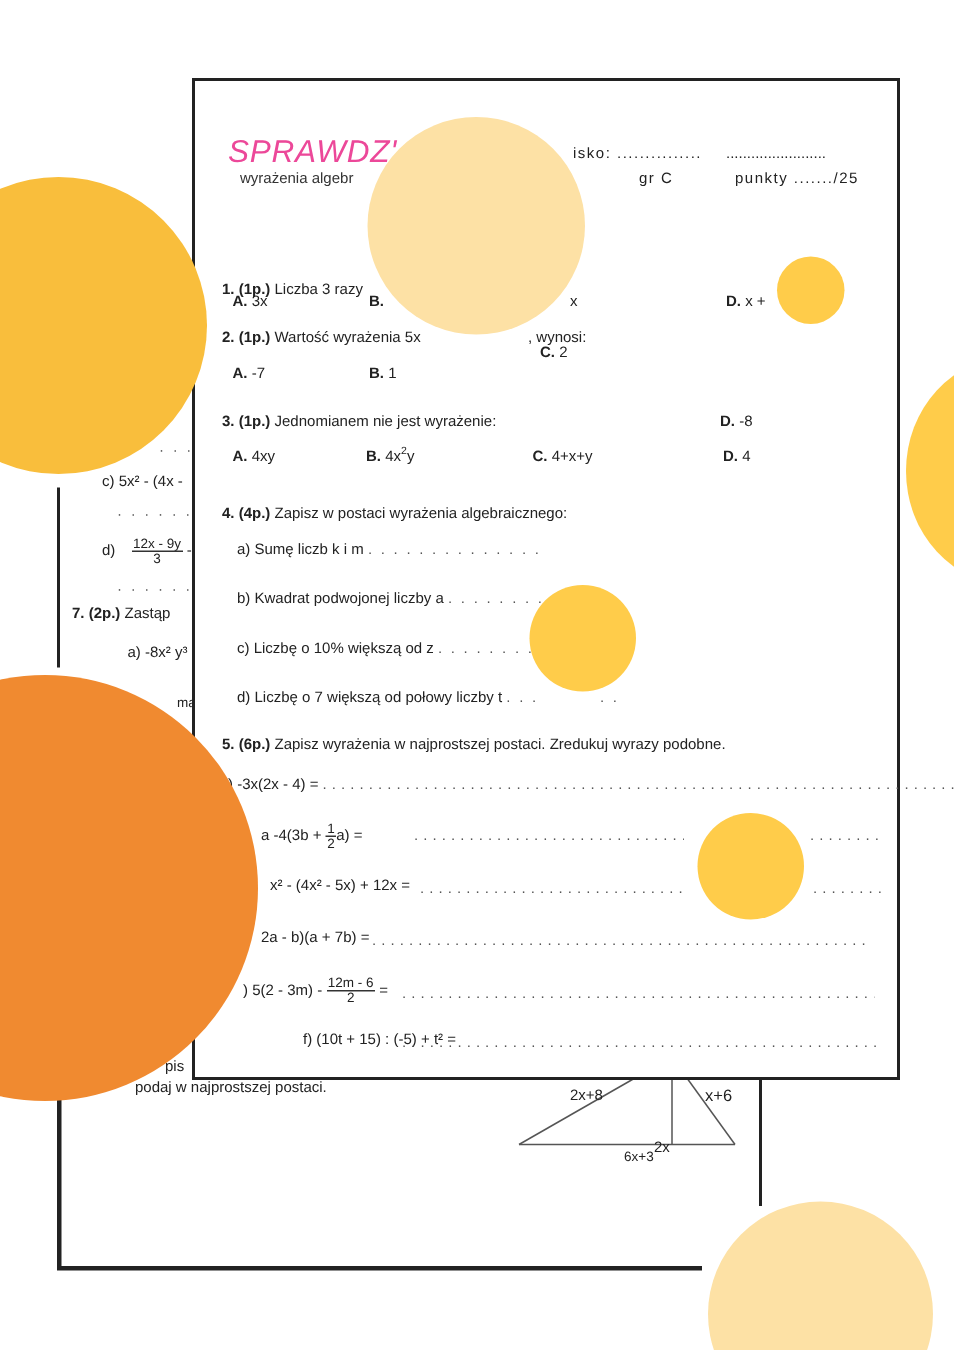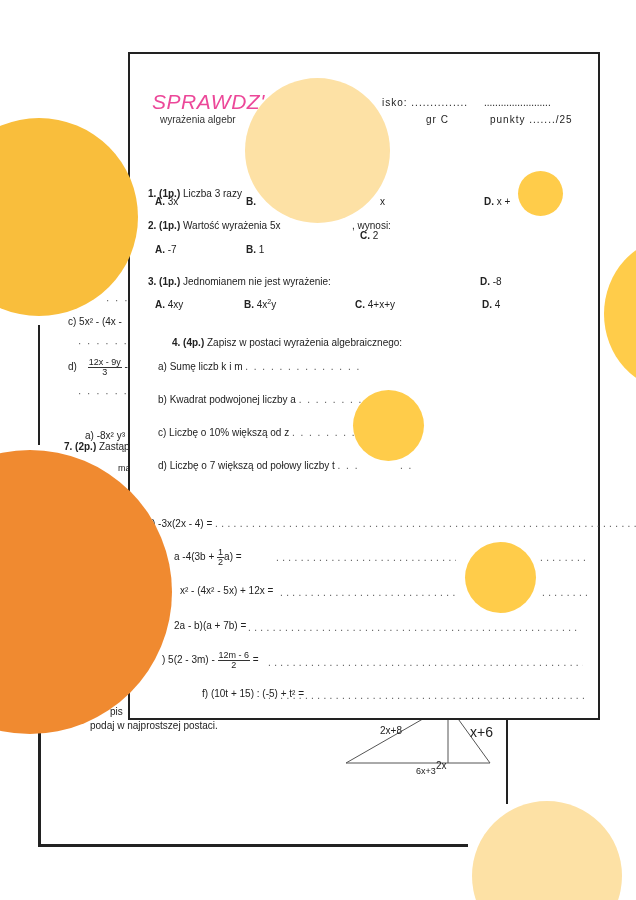--- a/index.html
+++ b/index.html
@@ -36,38 +36,38 @@
 <div class="txt dots" style="left:78px;top:338px;">· · · · · · · · · ·</div>
 <div class="txt" style="left:68px;top:358px;">
   <span>d)</span>
   <span class="frac" style="margin-left:8px;">
     <span class="n">12x - 9y</span>
     <span class="d">3</span>
   </span>
   <span> - </span>
 </div>
 <div class="txt dots" style="left:78px;top:388px;">· · · · · · · · · ·</div>
-<div class="txt" style="left:64px;top:404px;margin-top:37px;">
+<div class="txt" style="left:48px;top:404px;">
   <span class="b">7. (2p.)</span><span> Zastąp</span>
 </div>
 <div class="txt" style="left:85px;top:430px;text-align:right;">a) -8x² y³</div>
 <div class="txt" style="left:118px;top:464px;font-size:9px;">ma</div>
 
 <div class="txt" style="left:110px;top:706px;">pis</div>
 <div class="txt" style="left:90px;top:720px;">podaj w najprostszej postaci.</div>
 
 <svg class="abs" style="left:330px;top:700px;" width="180" height="90">
   <line x1="16" y1="63" x2="98" y2="16" stroke="#555" stroke-width="1"></line>
   <line x1="16" y1="63" x2="160" y2="63" stroke="#555" stroke-width="1"></line>
   <line x1="118" y1="16" x2="118" y2="63" stroke="#555" stroke-width="1"></line>
   <line x1="126" y1="16" x2="160" y2="63" stroke="#555" stroke-width="1"></line>
 </svg>
 <div class="txt" style="left:380px;top:725px;font-size:10px;">2x+8</div>
 <div class="txt" style="left:436px;top:760px;font-size:10px;">2x</div>
-<div class="txt" style="left:470px;top:725px;font-size:14px;">x+6</div>
+<div class="txt" style="left:470px;top:725px;font-size:11px;">x+6</div>
 <div class="txt" style="left:416px;top:767px;font-size:9px;">6x+3</div>
 
 <div class="page-front">
   <div class="txt title" style="left:22px;top:36px;"><span>SPRAWDZ</span><span>'</span></div>
   <div class="txt sub" style="left:30px;top:60px;">wyrażenia algebr</div>
   <div class="txt" style="left:252px;top:43px;letter-spacing:1px;">isko: ...............</div>
   <div class="txt" style="left:354px;top:43px;">........................</div>
   <div class="txt" style="left:296px;top:60px;letter-spacing:1px;">gr C</div>
   <div class="txt" style="left:360px;top:60px;letter-spacing:1px;">punkty ......./25</div>
 
@@ -83,27 +83,28 @@
   <div class="txt" style="left:116px;top:190px;"><span class="b">B.</span> <span>1</span></div>
   <div class="txt" style="left:230px;top:176px;"><span class="b">C.</span> <span>2</span></div>
   <div class="txt" style="left:350px;top:190px;margin-top:32px;"><span class="b">D.</span> <span>-8</span></div>
 
   <div class="txt" style="left:18px;top:222px;"><span class="b">3. (1p.)</span> <span>Jednomianem nie jest wyrażenie:</span></div>
   <div class="txt" style="left:25px;top:245px;"><span class="b">A.</span> <span>4xy</span></div>
   <div class="txt" style="left:114px;top:245px;"><span class="b">B.</span> <span>4x</span><sup>2</sup><span>y</span></div>
   <div class="txt" style="left:225px;top:245px;"><span class="b">C.</span> <span>4+x+y</span></div>
   <div class="txt" style="left:352px;top:245px;"><span class="b">D.</span> <span>4</span></div>
 
-  <div class="txt" style="left:18px;top:283px;margin-left:24px;"><span class="b">4. (4p.)</span> <span>Zapisz w postaci wyrażenia algebraicznego:</span></div>
+  <div class="txt" style="left:18px;top:283px;"><span class="b">4. (4p.)</span> <span>Zapisz w postaci wyrażenia algebraicznego:</span></div>
   <div class="txt" style="left:28px;top:307px;"><span>a) Sumę liczb k i m</span> <span class="dots">. . . . . . . . . . . . . .</span></div>
   <div class="txt" style="left:28px;top:340px;"><span>b) Kwadrat podwojonej liczby a</span> <span class="dots">. . . . . . . .</span></div>
   <div class="txt" style="left:28px;top:373px;"><span>c) Liczbę o 10% większą od z</span> <span class="dots">. . . . . . . .</span></div>
   <div class="txt" style="left:28px;top:406px;"><span>d) Liczbę o 7 większą od połowy liczby t</span> <span class="dots">. . .</span></div>
   <div class="txt dots" style="left:270px;top:406px;">. .</div>
 
+  <div class="txt" style="left:18px;top:437px;"><span class="b">5. (6p.)</span> <span>Zapisz wyrażenia w najprostszej postaci. Zredukuj wyrazy podobne.</span></div>
 
   <div class="txt" style="left:22px;top:464px;"><span>) -3x(2x - 4) =</span> <span class="dots" style="letter-spacing:0.3px;">. . . . . . . . . . . . . . . . . . . . . . . . . . . . . . . . . . . . . . . . . . . . . . . . . . . . . . . . . . . . . . . . . . . . . . . . . . . . . . . . .</span></div>
 
   <div class="txt" style="left:44px;top:494px;"><span>a -4(3b + </span><span class="frac"><span class="n">1</span><span class="d">2</span></span><span>a) =</span></div>
   <div class="txt dots" style="left:146px;top:498px;width:180px;overflow:hidden;letter-spacing:0.3px;">. . . . . . . . . . . . . . . . . . . . . . . . . . . . . . . . . . . . . . . . . . . . . . . . . . . . . . . . . . . . . . . . . . . . . . . . . . . . . . . . .</div>
   <div class="txt dots" style="left:410px;top:498px;letter-spacing:0.3px;">. . . . . . . .</div>
 
   <div class="txt" style="left:50px;top:531px;"><span>x² - (4x² - 5x) + 12x =</span></div>
   <div class="txt dots" style="left:150px;top:533px;width:178px;overflow:hidden;letter-spacing:0.3px;">. . . . . . . . . . . . . . . . . . . . . . . . . . . . . . . . . . . . . . . . . . . . . . . . . . . . . . . . . . . . . . . . . . . . . . . . . . . . . . . . .</div>
   <div class="txt dots" style="left:412px;top:533px;letter-spacing:0.3px;">. . . . . . . .</div>

